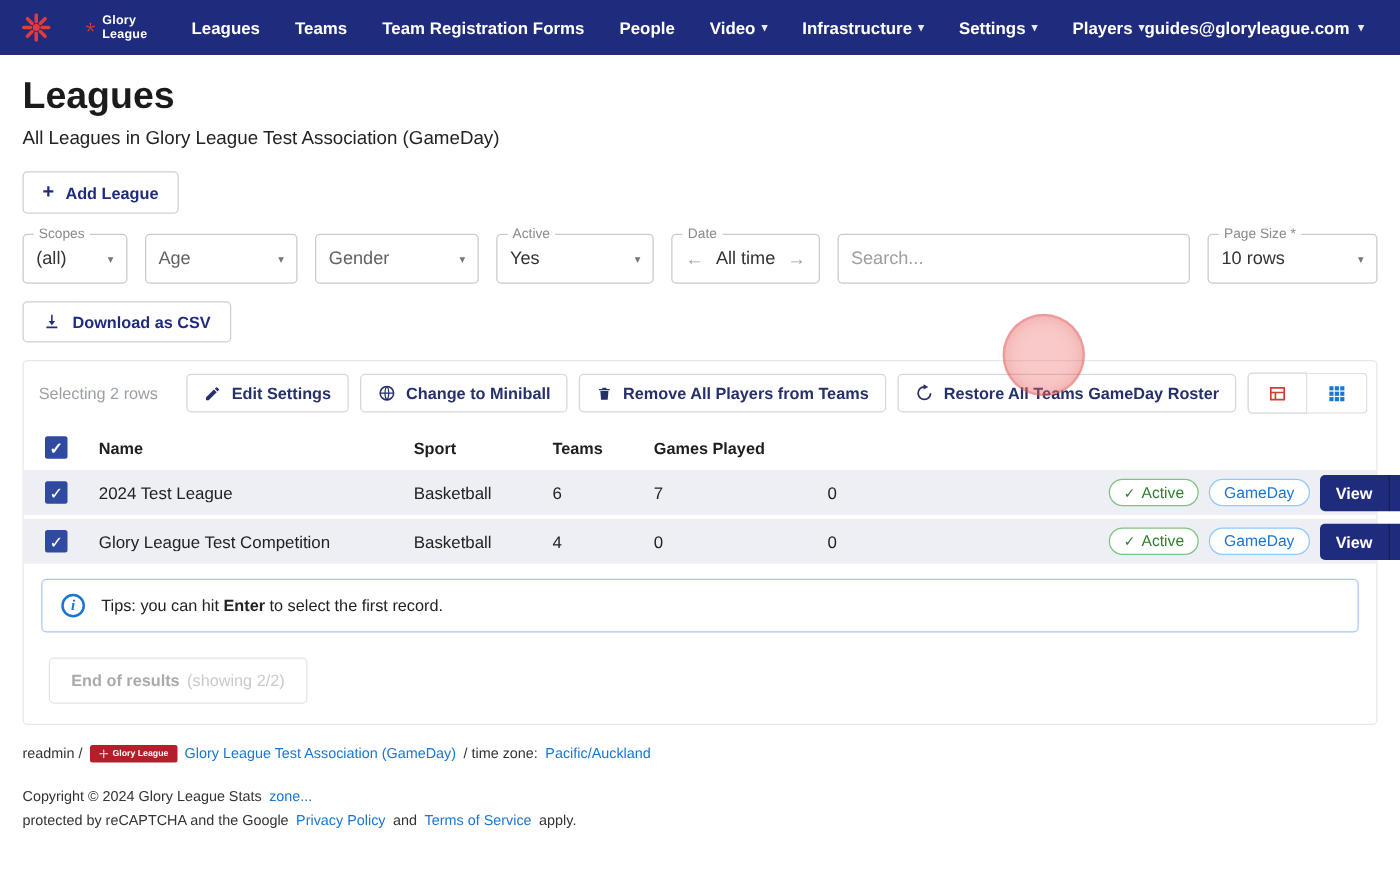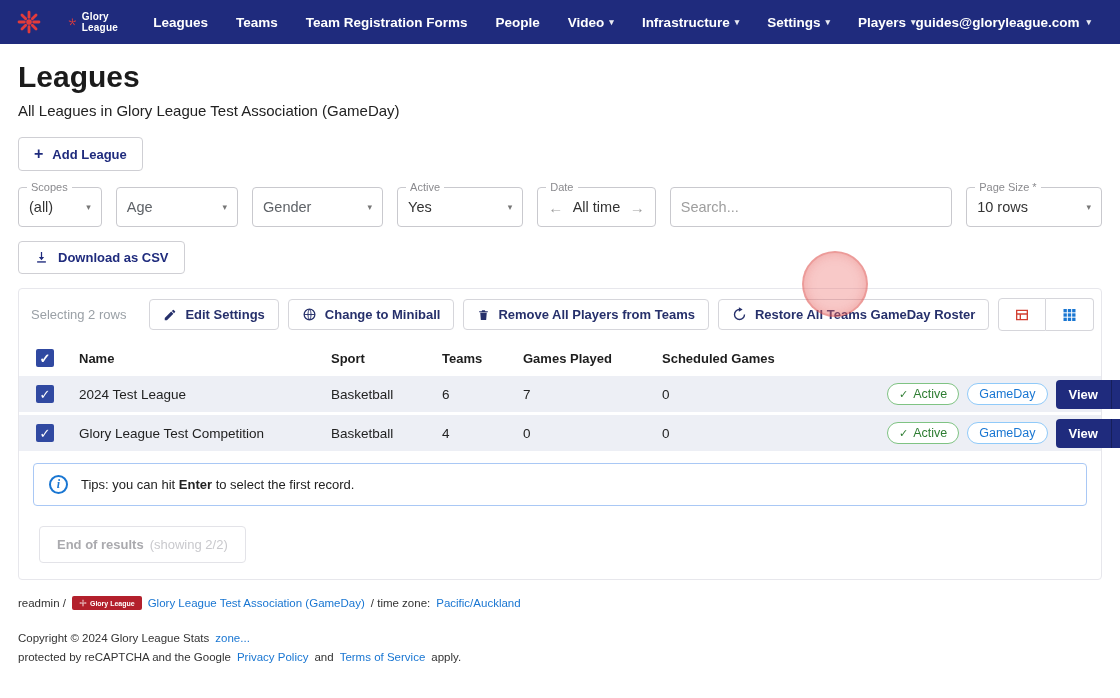--- a/index.html
+++ b/index.html
@@ -314,21 +314,20 @@
     <div class="tgrid thead">
       <div>
           <span class="cb">
             <span>✓</span>
           </span>
         </div>
       <div class="cell">Name</div>
       <div class="cell">Sport</div>
       <div class="cell">Teams</div>
       <div class="cell">Games Played</div>
-      <div class="cell">Scheduled Games</div>
       <div></div>
     </div>
 
     
     <div class="tgrid trow">
       <div>
           <span class="cb">
             <span>✓</span>
           </span>
         </div>

